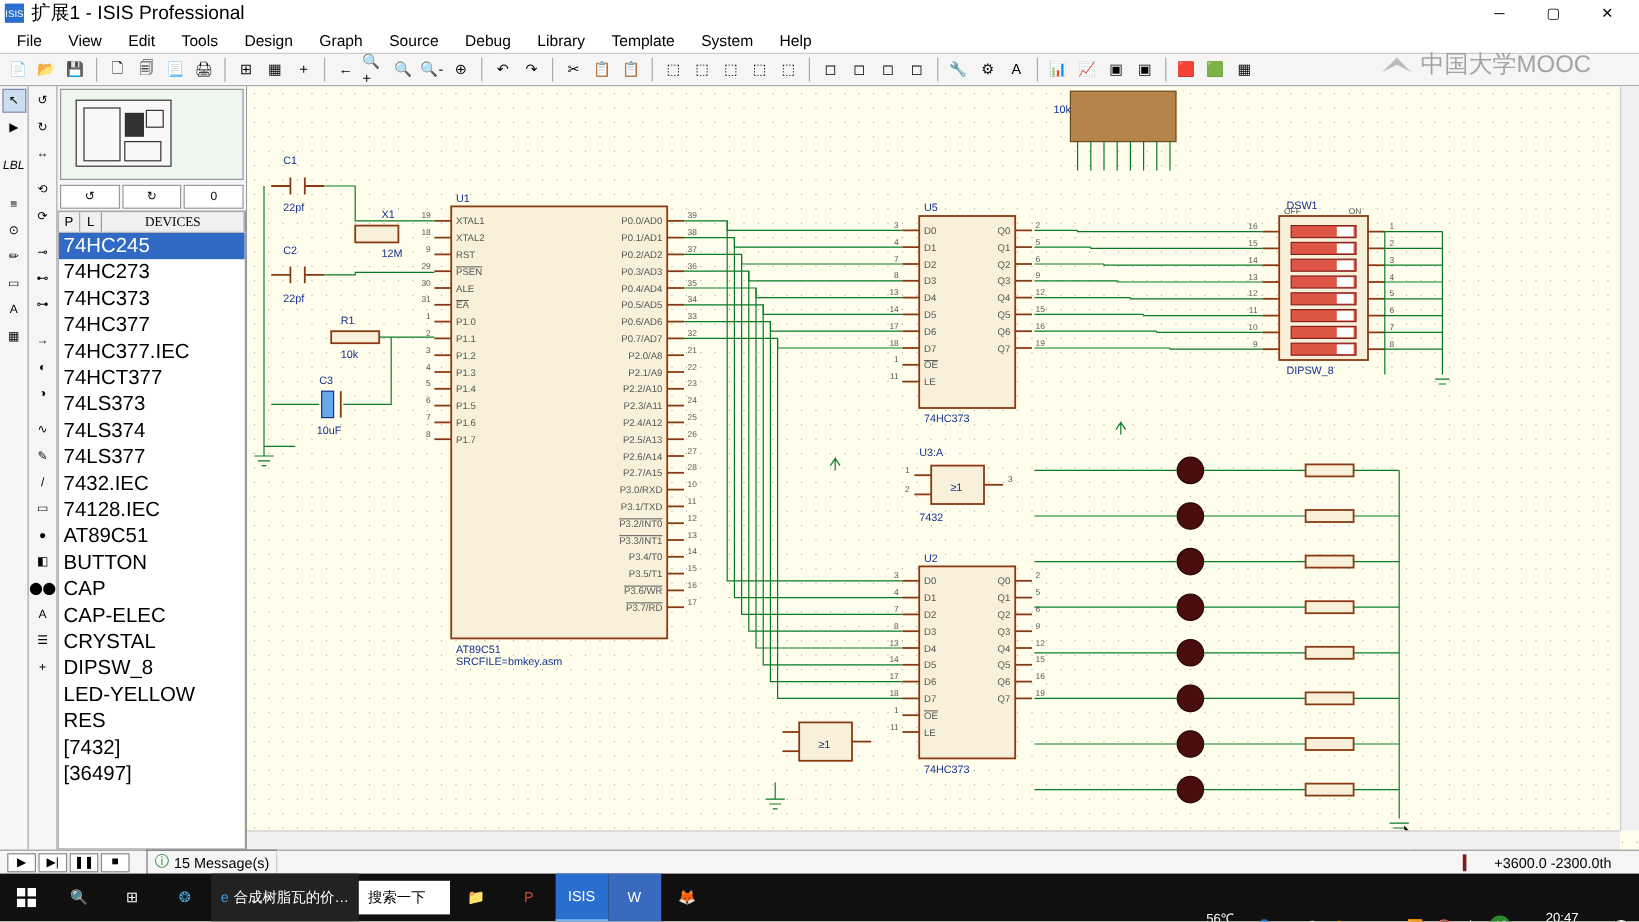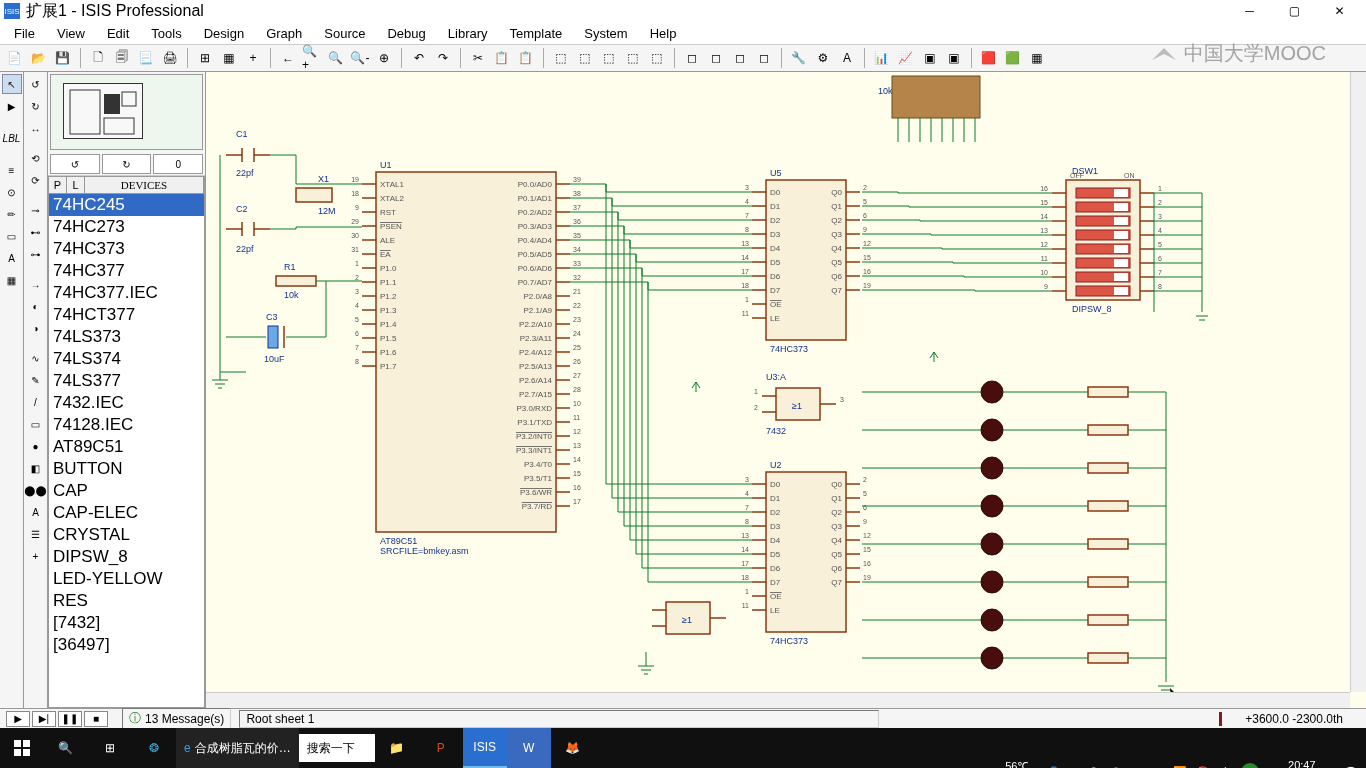--- a/index.html
+++ b/index.html
@@ -688,24 +688,21 @@
 
 <div class="bottombar">
   <div class="playctrl">
     <div class="pbtn">▶</div>
     <div class="pbtn">▶|</div>
     <div class="pbtn">❚❚</div>
     <div class="pbtn">■</div>
   </div>
   <div class="msgbox">
     <span style="color:#2a7a2a;">ⓘ</span>
-    <span>13 Message(s)</span>
-  </div>
-  <div class="msgbox" style="width:640px;">
-    <span>Root sheet 1</span>
+    <span>15 Message(s)</span>
   </div>
   <div class="coords">
     <span>+3600.0   -2300.0</span>
       <span>th</span>
   </div>
 </div>
 
 <div class="taskbar">
   <div class="tbicon">
       <svg width="16" height="16">

